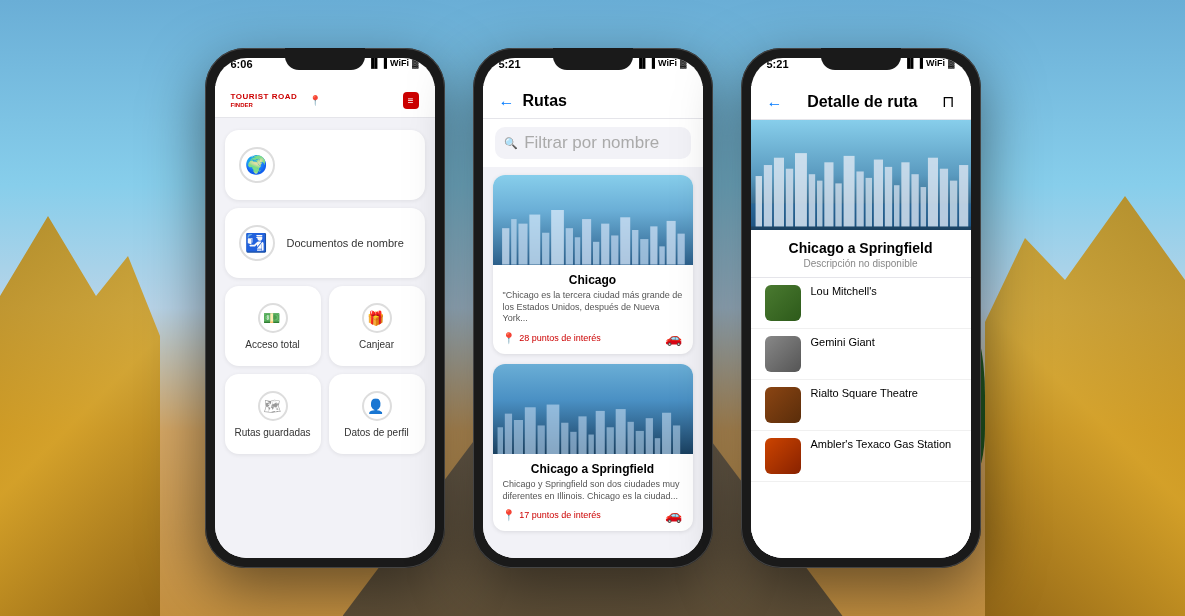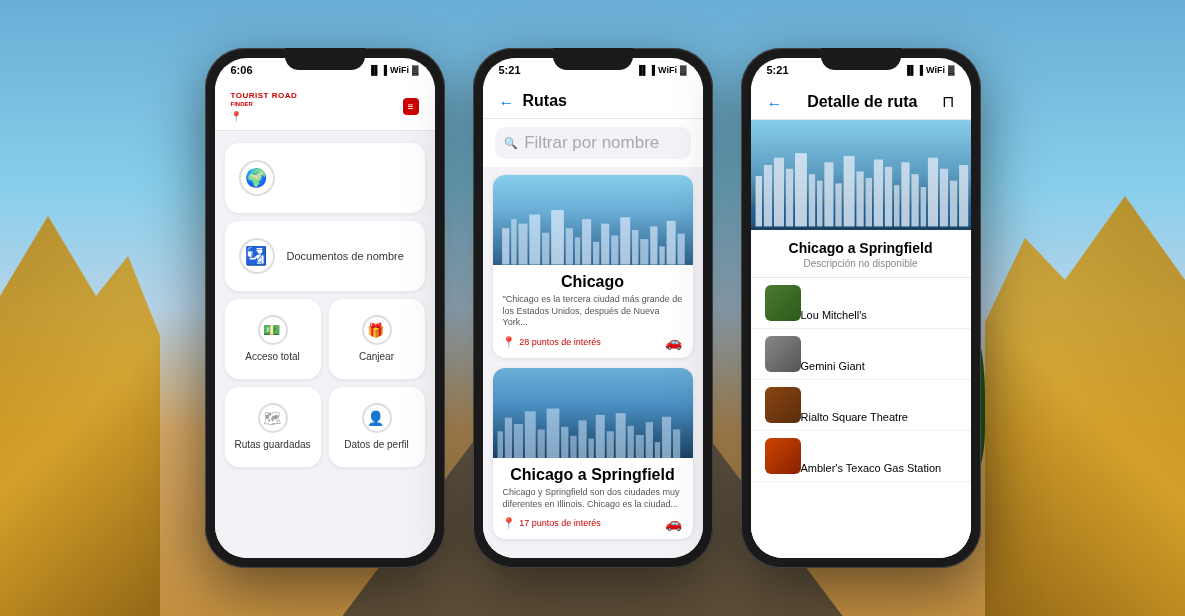--- a/index.html
+++ b/index.html
@@ -110,21 +110,21 @@
       width: 80px; height: 22px;
       background: #1a1a1a;
       border-radius: 0 0 14px 14px;
       z-index: 20;
     }
 
     
     .status-bar {
       height: 28px;
       display: flex;
-      align-items: center;
+      align-items: flex-start;
       justify-content: space-between;
       padding: 0 16px 4px;
       font-size: 10px;
       font-weight: 600;
       color: #000;
       flex-shrink: 0;
     }
     .status-bar .time { font-size: 11px; font-weight: 700; }
     .status-icons {
       display: flex;
@@ -144,23 +144,22 @@
     .phone1-header {
       background: #fff;
       padding: 6px 16px 8px;
       display: flex;
       align-items: center;
       justify-content: space-between;
       border-bottom: 1px solid #e5e5ea;
     }
     .brand-logo {
       display: flex;
-      align-items: flex-start;
-      gap: 4px;
-      flex-direction: column;
+      align-items: center;
+      gap: 12px;
     }
     .brand-text {
       font-size: 8px;
       font-weight: 800;
       color: #cc0000;
       letter-spacing: 0.5px;
       line-height: 1.1;
     }
     .brand-subtitle {
       font-size: 6px;
@@ -301,21 +300,21 @@
     .route-img-chicago {
       background: linear-gradient(180deg, #87ceeb 0%, #6aaed6 40%, #2c5f8a 100%);
     }
     .route-img-chicago2 {
       background: linear-gradient(180deg, #6aaed6 0%, #4a90c4 40%, #1a4060 100%);
     }
     .route-info {
       padding: 8px 10px;
     }
     .route-name {
-      font-size: 16px;
+      font-size: 12px;
       font-weight: 700;
       color: #000;
       text-align: center;
       margin-bottom: 3px;
     }
     .route-desc {
       font-size: 9px;
       color: #555;
       line-height: 1.3;
       margin-bottom: 5px;
@@ -384,21 +383,22 @@
       padding: 8px 14px 4px;
       background: #f2f2f7;
     }
     .poi-list {
       flex: 1;
       overflow: hidden;
       background: #fff;
     }
     .poi-item {
       display: flex;
-      align-items: flex-end;
+      align-items: flex-start;
+      gap: 10px;
       padding: 7px 14px;
       border-bottom: 1px solid #f0f0f0;
     }
     .poi-thumb {
       width: 36px; height: 36px;
       border-radius: 6px;
       flex-shrink: 0;
       overflow: hidden;
     }
     .poi-thumb-1 { background: linear-gradient(135deg, #4a7a30 0%, #2d5a1a 100%); }

